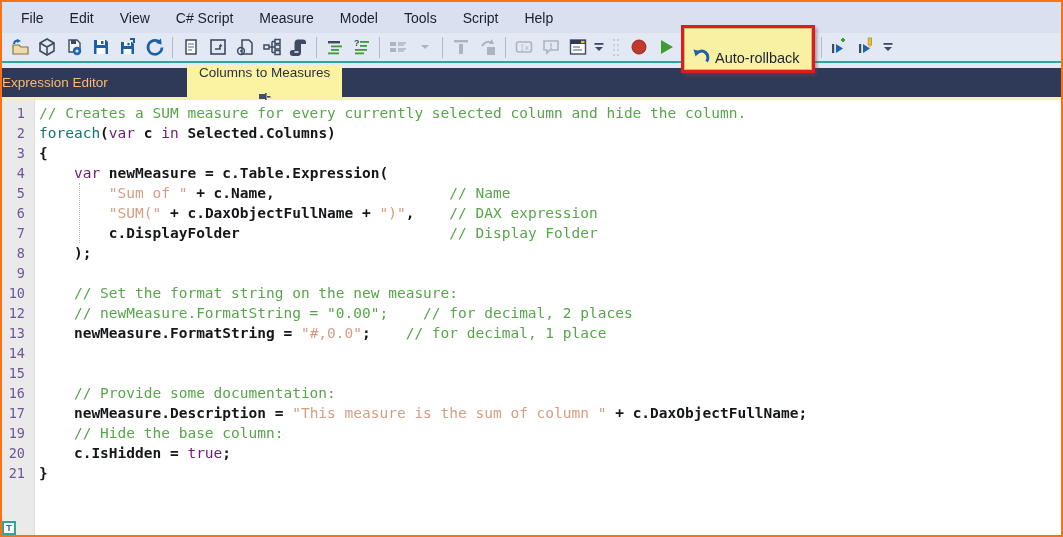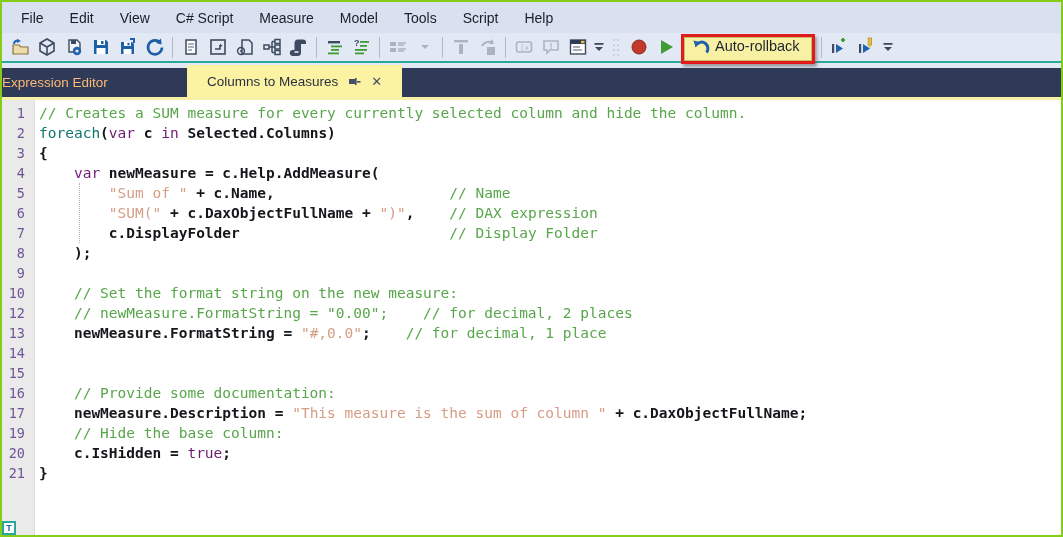--- a/index.html
+++ b/index.html
@@ -1,45 +1,45 @@
 <!DOCTYPE html>
 <html><head>
 <meta charset="utf-8">
 <style>
   * { margin:0; padding:0; box-sizing:border-box; }
   body { background:#fff; font-family:"Liberation Sans", sans-serif; }
-  .window{ width:1063px; height:537px; border:2px solid #84cc16; background:#fff;
+  .window{ width:1063px; height:537px; border:2px solid #f97316; background:#fff;
     display:flex; flex-direction:column; position:relative; overflow:hidden; }
 
   
   .menubar{ height:31px; background:#d9e1f1; display:flex; align-items:center; padding-left:6px;
     font-size:14px; color:#1b1f27; flex:0 0 auto;}
   .menu-item{ padding:5px 13px; cursor:default; }
 
   
   .toolbar{ height:28px; background:#e3e9f4; display:flex; align-items:center; padding-left:4px;
     flex:0 0 auto; position:relative; }
   .tbtn{ width:27px; height:26px; display:flex; align-items:center; justify-content:center; border-radius:2px; }
   .tsep{ width:1px; height:21px; background:#b3bac9; margin:0 4px; flex:0 0 auto;}
   .tgrip{ margin:0 5px; display:flex; align-items:center;}
   .ovf{ display:flex; flex-direction:column; align-items:center; width:16px;}
   .hl{ border:3px solid #e01b1b; box-shadow:2px 3px 3px rgba(80,80,80,.5);
     position:relative; top:2px; z-index:3; margin:0 2px; }
-  .rollback{ display:flex; align-items:flex-start; gap:5px; background:#f8f0a2; border:1px solid #c9bc6a;
-    padding:0 11px 3px 6px; font-size:14.5px; color:#1d2430; cursor:default; font-family:"Liberation Sans",sans-serif;}
+  .rollback{ display:flex; align-items:flex-end; gap:5px; background:#f8f0a2; border:1px solid #c9bc6a;
+    padding:18px 11px 3px 6px; font-size:14.5px; color:#1d2430; cursor:default; font-family:"Liberation Sans",sans-serif;}
 
   
   .teal-line{ height:2px; background:#2ba89e; flex:0 0 auto;}
 
   
   .tabstrip{ height:37px; background:#2e3a57; border-top:5px solid #e3e9f4;
     border-bottom:3px solid #f8f1a5; position:relative; display:flex; align-items:center; flex:0 0 auto;}
   .panel-label{ color:#fdba74; font-size:13.5px; }
   .doc-tab{ position:absolute; left:185px; top:-3px; bottom:0; background:#fbf3a2;
-    display:flex; align-items:center; padding:0 20px; gap:10px; color:#2a3142; font-size:13.5px; cursor:default;}
+    display:flex; align-items:center; padding:0 12px; gap:10px; color:#2a3142; font-size:13.5px; cursor:default;flex-direction:column;}
   .tab-ico{ color:#44506a; font-size:13px; display:flex; align-items:center; cursor:pointer; }
 
   
   .editor{ flex:1; position:relative; background:#fff; overflow:hidden;
     font-family:"DejaVu Sans Mono","Liberation Mono",monospace; }
   .gutter{ position:absolute; left:0; top:0; bottom:0; width:33px; background:#eaeaea;
     border-right:1px solid #dedede; }
   .code-lines{ position:absolute; left:0; top:3px; right:0; }
   .cl{ height:20px; display:flex; align-items:center; white-space:pre; }
   .ln{ width:28px; flex:0 0 auto; text-align:right; padding-right:5px; color:#6f5596;
@@ -321,21 +321,21 @@
     </div>
   </div>
 
   <div class="editor">
     <div class="gutter"></div>
     <div class="indent-guide"></div>
     <div class="code-lines" id="code-lines">
         <div class="cl"><span class="ln">1</span><span class="ct"><span class="seg-c">// Creates a SUM measure for every currently selected column and hide the column.</span></span></div>
         <div class="cl"><span class="ln">2</span><span class="ct"><span class="seg-kc">foreach</span><span class="seg-d">(</span><span class="seg-k">var</span><span class="seg-d"> c </span><span class="seg-k">in</span><span class="seg-d"> Selected.Columns)</span></span></div>
         <div class="cl"><span class="ln">3</span><span class="ct"><span class="seg-d">{</span></span></div>
-        <div class="cl"><span class="ln">4</span><span class="ct"><span class="seg-d">    </span><span class="seg-k">var</span><span class="seg-d"> newMeasure = c.Help.AddMeasure(</span></span></div>
+        <div class="cl"><span class="ln">4</span><span class="ct"><span class="seg-d">    </span><span class="seg-k">var</span><span class="seg-d"> newMeasure = c.Table.Expression(</span></span></div>
         <div class="cl"><span class="ln">5</span><span class="ct"><span class="seg-d">        </span><span class="seg-s">"Sum of "</span><span class="seg-d"> + c.Name,                    </span><span class="seg-c">// Name</span></span></div>
         <div class="cl"><span class="ln">6</span><span class="ct"><span class="seg-d">        </span><span class="seg-s">"SUM("</span><span class="seg-d"> + c.DaxObjectFullName + </span><span class="seg-s">")"</span><span class="seg-d">,    </span><span class="seg-c">// DAX expression</span></span></div>
         <div class="cl"><span class="ln">7</span><span class="ct"><span class="seg-d">        c.DisplayFolder                        </span><span class="seg-c">// Display Folder</span></span></div>
         <div class="cl"><span class="ln">8</span><span class="ct"><span class="seg-d">    );</span></span></div>
         <div class="cl"><span class="ln">9</span><span class="ct"></span></div>
         <div class="cl"><span class="ln">10</span><span class="ct"><span class="seg-d">    </span><span class="seg-c">// Set the format string on the new measure:</span></span></div>
         <div class="cl"><span class="ln">12</span><span class="ct"><span class="seg-d">    </span><span class="seg-c">// newMeasure.FormatString = "0.00";    // for decimal, 2 places</span></span></div>
         <div class="cl"><span class="ln">13</span><span class="ct"><span class="seg-d">    newMeasure.FormatString = </span><span class="seg-s">"#,0.0"</span><span class="seg-d">;    </span><span class="seg-c">// for decimal, 1 place</span></span></div>
         <div class="cl"><span class="ln">14</span><span class="ct"></span></div>
         <div class="cl"><span class="ln">15</span><span class="ct"></span></div>

